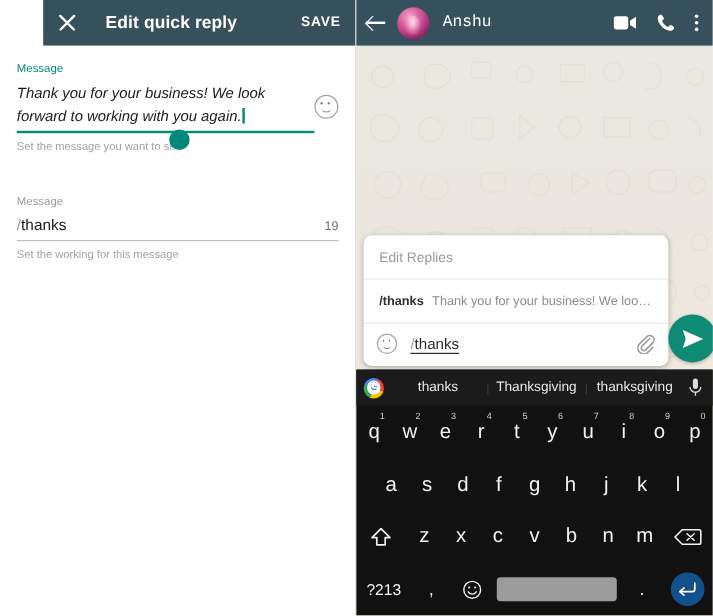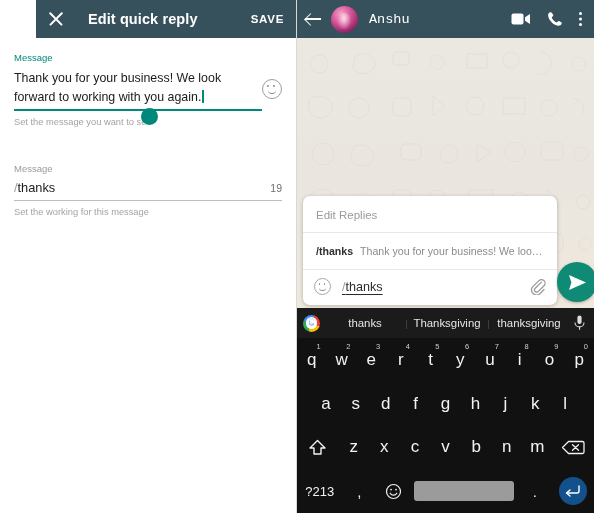--- a/index.html
+++ b/index.html
@@ -48,20 +48,21 @@
   .field-label {
     font-size: 9.5px; color: #00897b; margin-bottom: 6px;
   }
   .field-label.inactive { color: #9a9a9a; }
   .msg-row { display: flex; align-items: flex-start; }
   .msg-text {
     flex: 1 1 auto;
     font-size: 12.4px; color: #1b1b1b; line-height: 1.5;
     padding-bottom: 3px;
     position: relative;
+    font-style: italic;
   }
   .caret {
     display: inline-block; width: 1.4px; height: 13px;
     background: #00897b; vertical-align: -2px; margin-left: 1px;
   }
   .emoji-btn {
     flex: 0 0 20px; width: 20px; height: 20px;
     border: 1.3px solid #9e9e9e; border-radius: 50%;
     margin-left: 12px; margin-top: 10px;
     position: relative; cursor: pointer;

